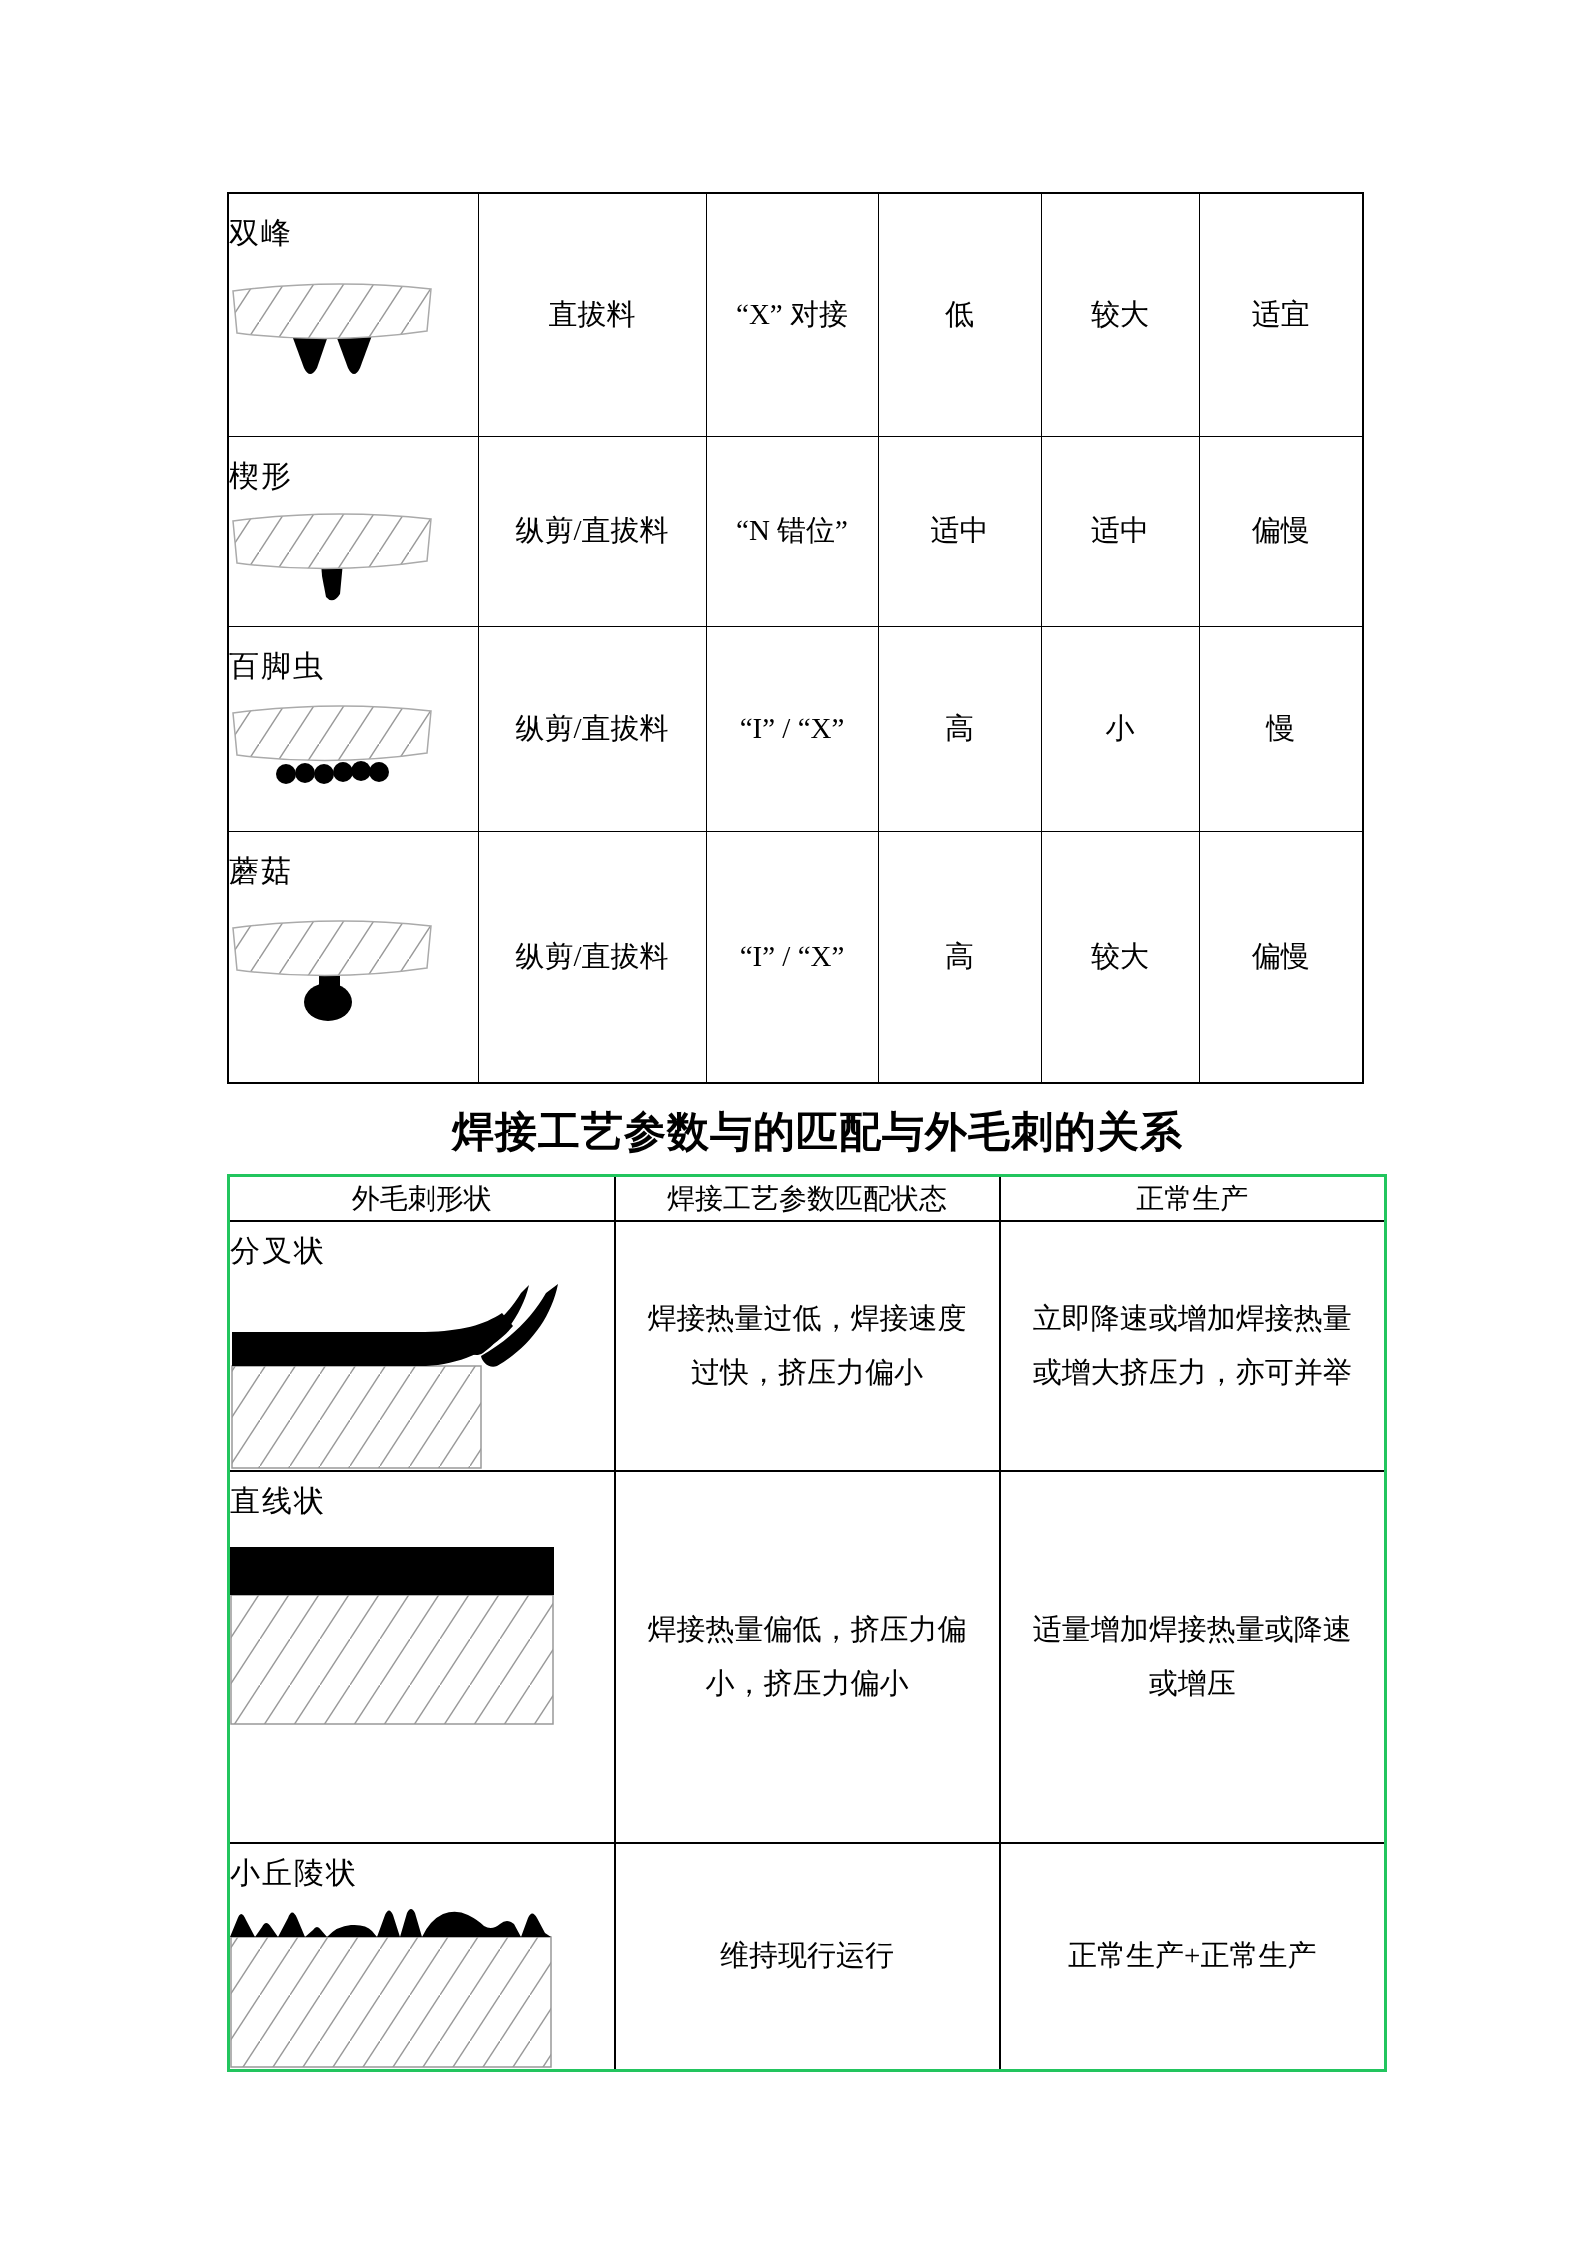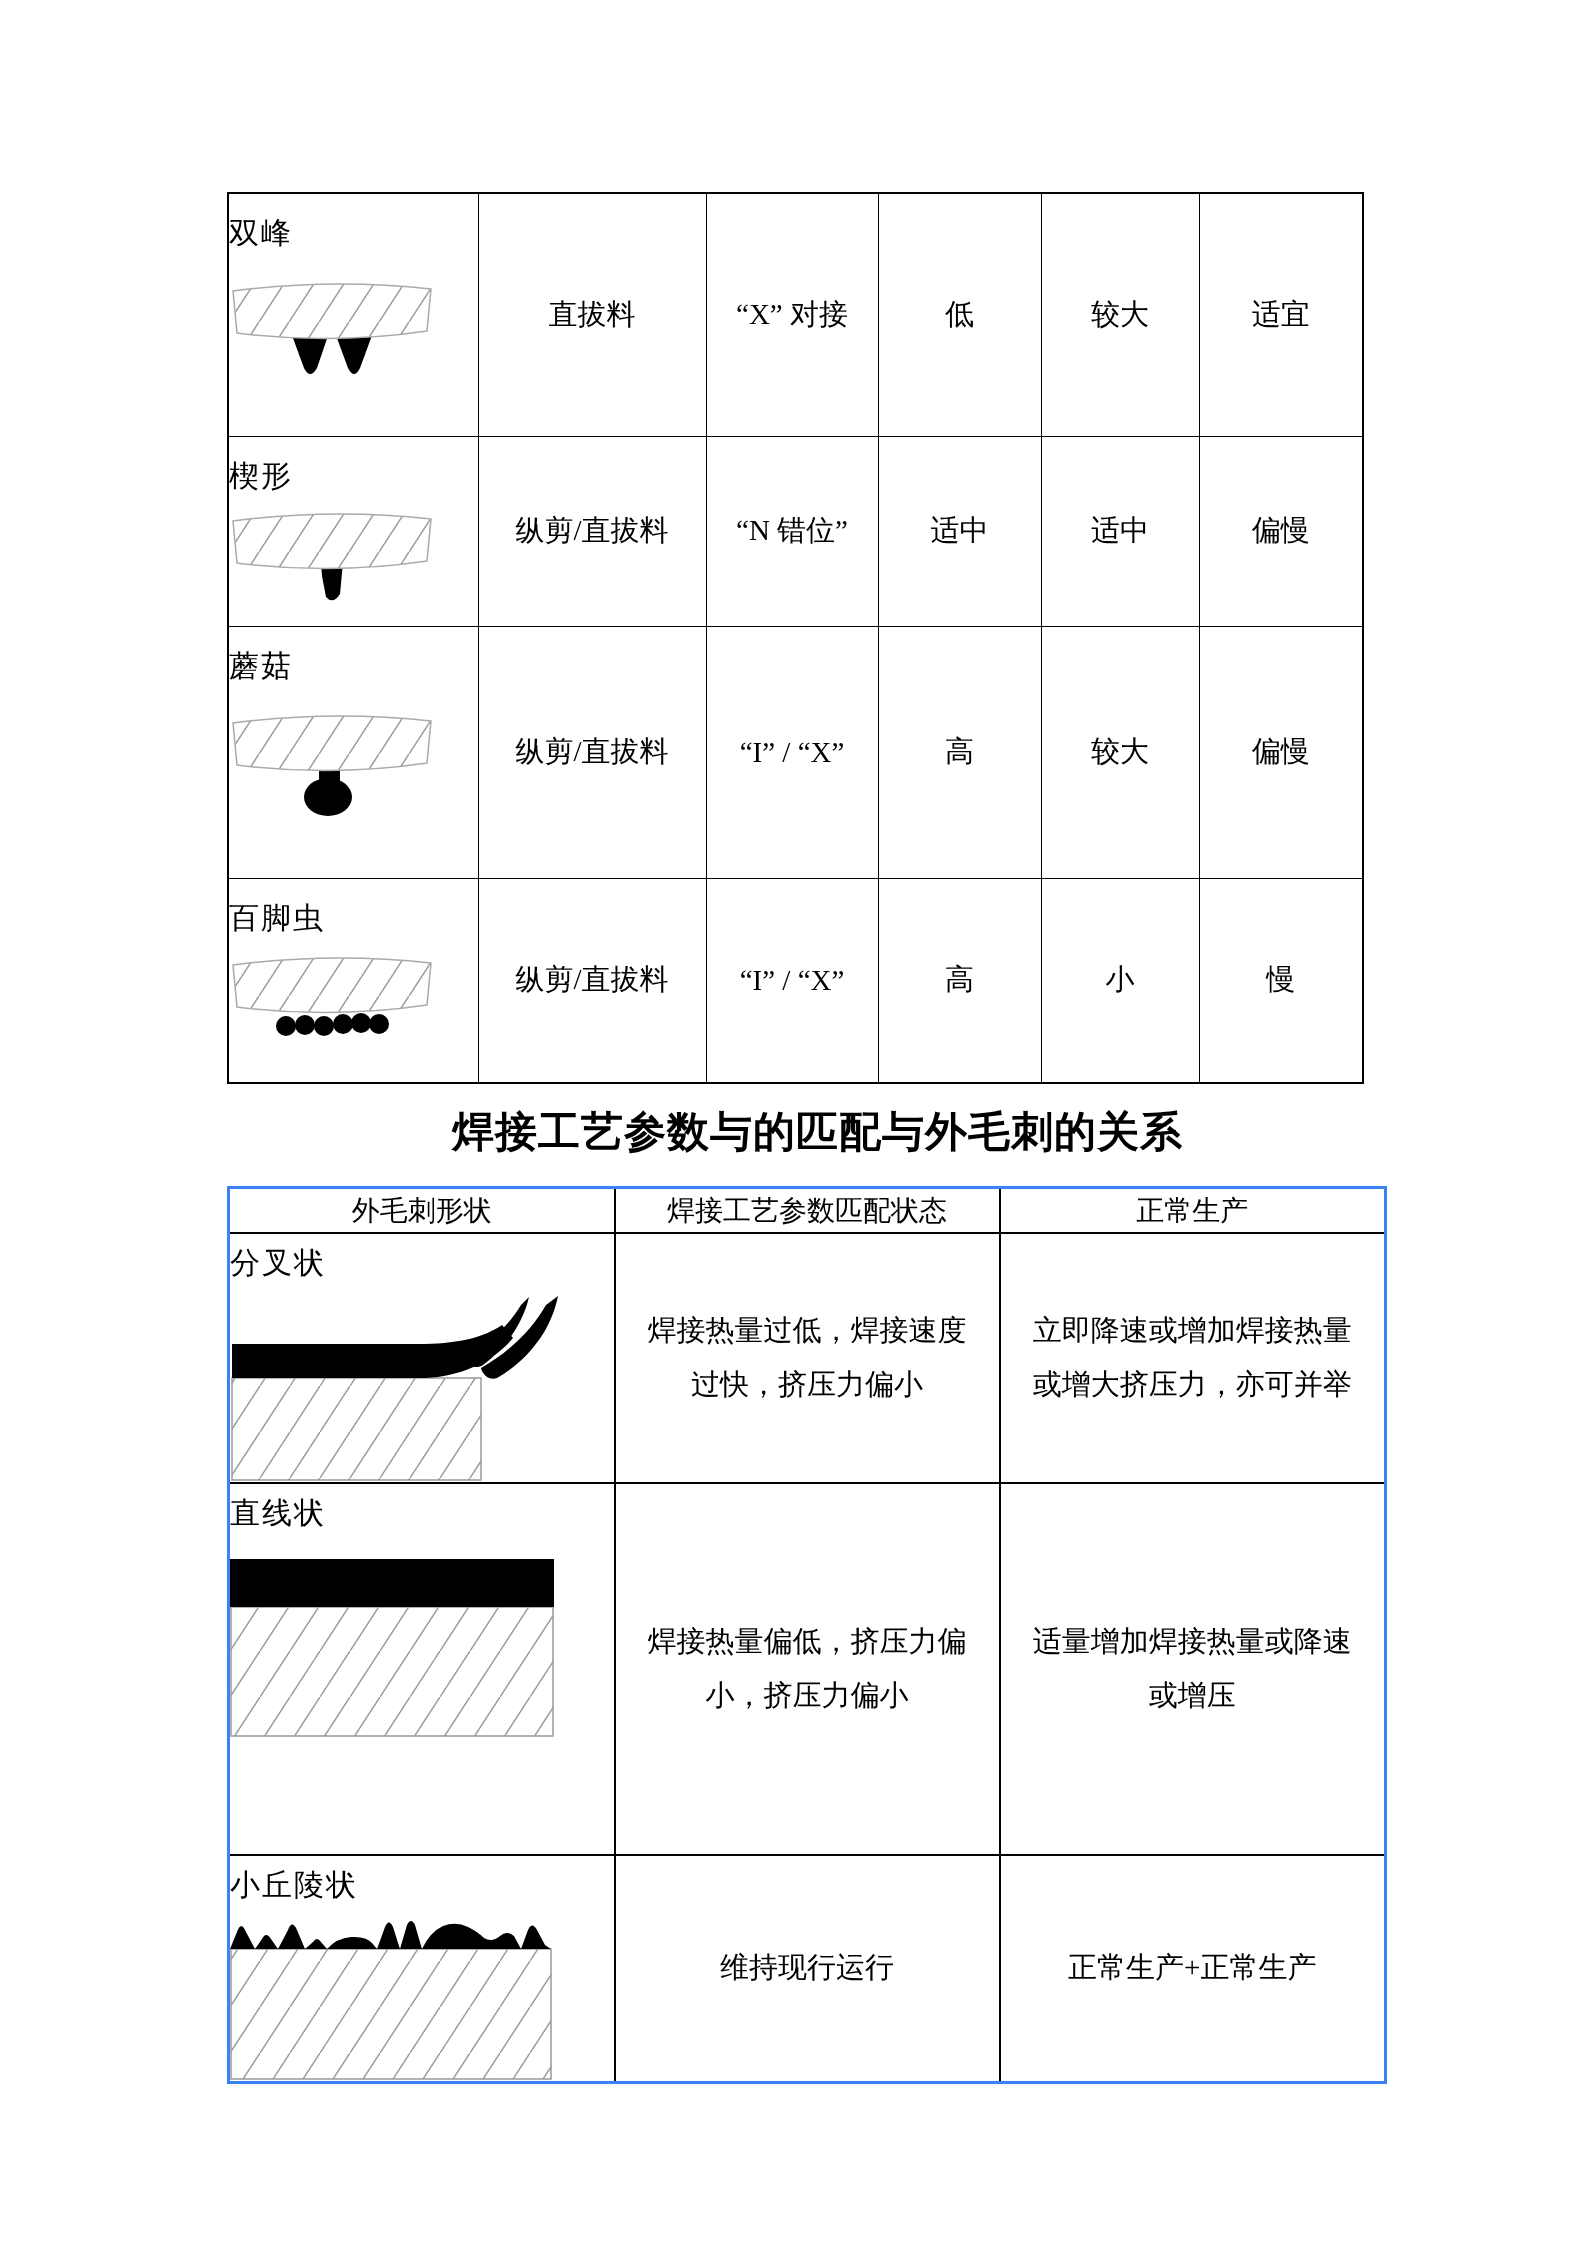--- a/index.html
+++ b/index.html
@@ -4,21 +4,21 @@
 <style>
   html,body{margin:0;padding:0;background:#fff;}
   body{width:1587px;height:2245px;font-family:"Liberation Serif","DejaVu Serif",serif;color:#000;}
   .page{position:relative;width:1587px;height:2245px;background:#fff;overflow:hidden;}
   table{border-collapse:collapse;table-layout:fixed;position:absolute;background:#fff;}
   td,th{padding:0;text-align:center;vertical-align:middle;font-weight:normal;overflow:hidden;}
   
   .t1{left:227px;top:192px;width:1135px;border:2px solid #000;}
   .t1 td{border:1px solid #000;font-size:29px;}
   
-  .t2{left:227px;top:1174px;width:1157px;border:3px solid #3b82f6;margin-top:12px;}
+  .t2{left:227px;top:1174px;width:1157px;border:3px solid #22c55e;}
   .t2 td,.t2 th{border:2px solid #000;font-size:29px;}
   .t2 .txt{padding:0 26px;line-height:1.85;}
   .t2 th{font-size:28px;height:43px;}
   
   .shape-cell{vertical-align:top;}
   .shape-box{display:flex;flex-direction:column;align-items:flex-start;}
   .shape-label{font-size:30px;line-height:1.25;margin-top:20px;letter-spacing:2px;}
   .shape-box svg{margin-top:24px;display:block;}
   .t2 .shape-label{margin-top:10px;}
   .t2 .shape-box svg{margin-top:12px;}
@@ -81,58 +81,58 @@
           </svg>
         </div>
       </td>
       <td>纵剪/直拔料</td>
       <td>“N 错位”</td>
       <td>适中</td>
       <td>适中</td>
       <td>偏慢</td>
     </tr>
 
-    <tr style="height:252px">
-      <td class="shape-cell">
-        <div class="shape-box">
-          <div class="shape-label">蘑菇</div>
-          <svg width="206" height="110" viewBox="0 0 206 110">
-            <rect x="90" y="52" width="21" height="26" fill="#000"></rect>
-            <ellipse cx="99" cy="89" rx="24" ry="19" fill="#000"></ellipse>
-            <path d="M4,15 Q103,2 202,13 L198,55 Q103,69 8,57 Z" fill="url(#hatch)" stroke="#aaaaaa" stroke-width="1.5"></path>
-          </svg>
-        </div>
-      </td>
-      <td>纵剪/直拔料</td>
-      <td>“I” / “X”</td>
-      <td>高</td>
-      <td>较大</td>
-      <td>偏慢</td>
-    </tr>
-
     <tr style="height:205px">
       <td class="shape-cell">
         <div class="shape-box">
           <div class="shape-label">百脚虫</div>
           <svg width="206" height="96" viewBox="0 0 206 96" style="margin-top:14px;">
             <path d="M4,15 Q103,2 202,13 L198,55 Q103,69 8,57 Z" fill="url(#hatch)" stroke="#aaaaaa" stroke-width="1.5"></path>
             <circle cx="57" cy="76" r="10" fill="#000"></circle>
             <circle cx="76" cy="75" r="10" fill="#000"></circle>
             <circle cx="95" cy="76" r="10" fill="#000"></circle>
             <circle cx="114" cy="74" r="10" fill="#000"></circle>
             <circle cx="132" cy="73" r="10" fill="#000"></circle>
             <circle cx="150" cy="74" r="10" fill="#000"></circle>
           </svg>
         </div>
       </td>
       <td>纵剪/直拔料</td>
       <td>“I” / “X”</td>
       <td>高</td>
       <td>小</td>
       <td>慢</td>
+    </tr>
+
+    <tr style="height:252px">
+      <td class="shape-cell">
+        <div class="shape-box">
+          <div class="shape-label">蘑菇</div>
+          <svg width="206" height="110" viewBox="0 0 206 110">
+            <rect x="90" y="52" width="21" height="26" fill="#000"></rect>
+            <ellipse cx="99" cy="89" rx="24" ry="19" fill="#000"></ellipse>
+            <path d="M4,15 Q103,2 202,13 L198,55 Q103,69 8,57 Z" fill="url(#hatch)" stroke="#aaaaaa" stroke-width="1.5"></path>
+          </svg>
+        </div>
+      </td>
+      <td>纵剪/直拔料</td>
+      <td>“I” / “X”</td>
+      <td>高</td>
+      <td>较大</td>
+      <td>偏慢</td>
     </tr>
   </tbody>
     </table>
 
   <div class="heading">焊接工艺参数与的匹配与外毛刺的关系</div>
 
   <table class="t2">
     <colgroup>
         <col style="width:386px">
         <col style="width:385px">

